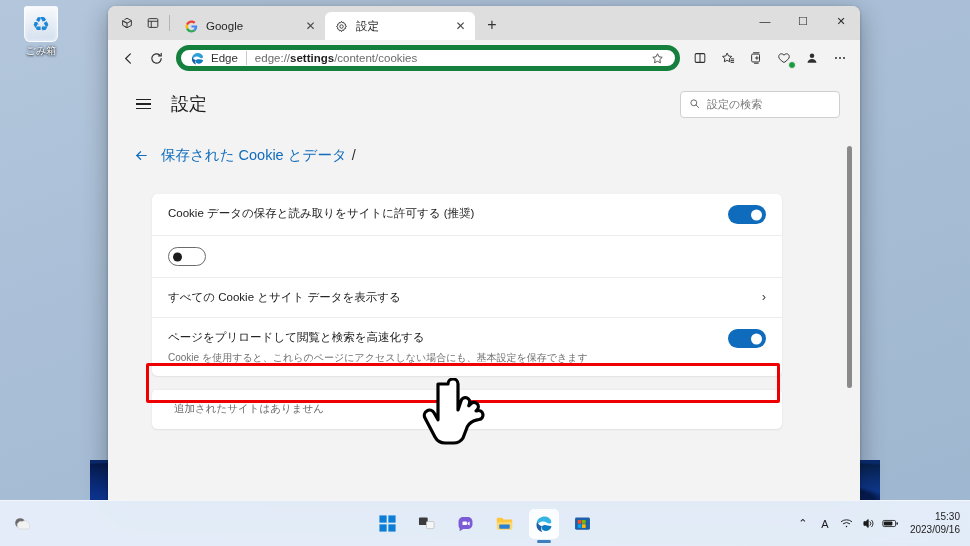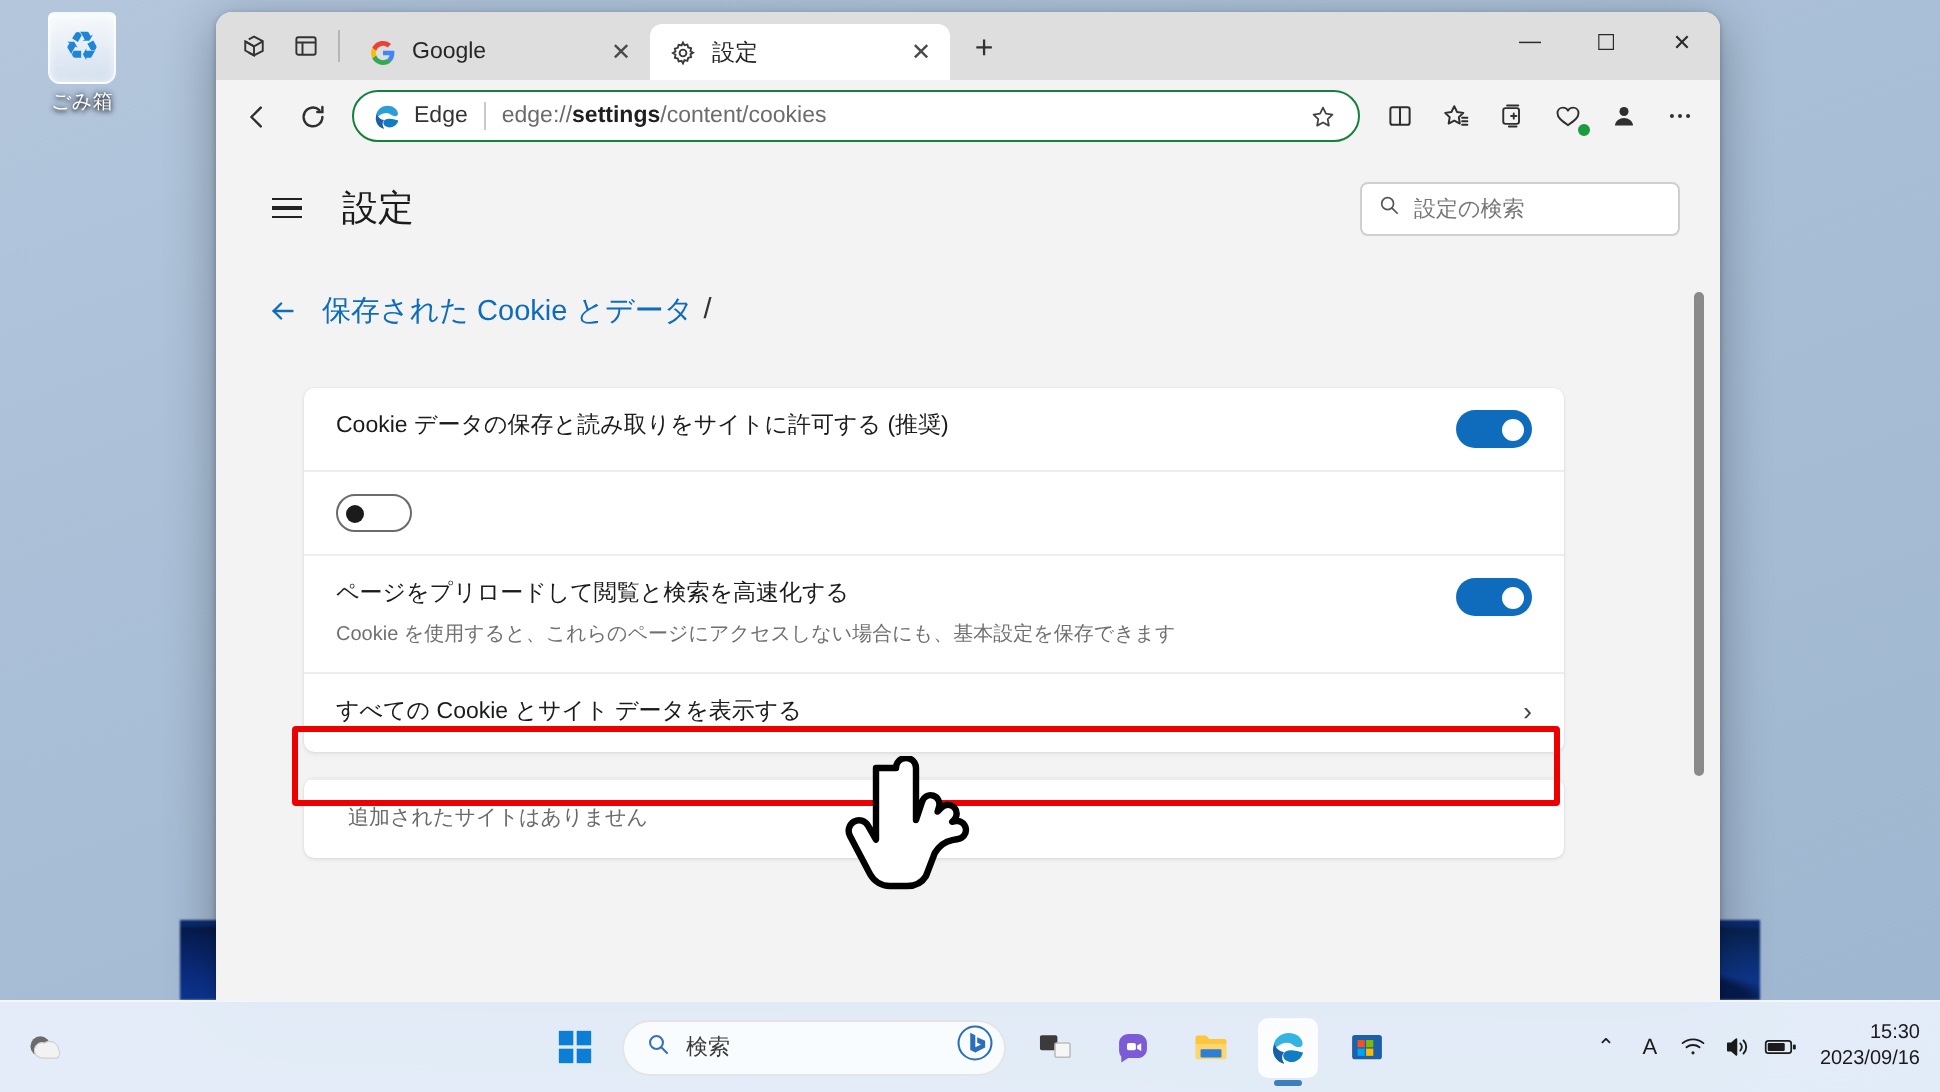--- a/index.html
+++ b/index.html
@@ -133,21 +133,21 @@
     flex: none;
   }
   .tb-btn {
     width: 28px; height: 28px;
     display: flex; align-items: center; justify-content: center;
     border-radius: 4px; color: #2f2f2f; flex: none;
   }
   #address-bar {
     flex: 1 1 auto; height: 26px;
     background: #fff;
-    border: 1px solid #15803d;
+    border: 5px solid #15803d;
     border-radius: 13px;
     margin: 0 6px;
     display: flex; align-items: center;
     padding: 0 6px 0 9px;
     font-size: 11px;
     overflow: hidden;
   }
   #edge-brand-icon { width: 15px; height: 15px; flex: none; margin-right: 6px; }
   #edge-brand-label { color: #333; font-size: 11.5px; flex: none; }
   .addr-divider { width: 1px; height: 14px; background: #c9c9c9; margin: 0 8px; flex: none; }
@@ -528,34 +528,34 @@
           </div>
 
           <div class="row">
             <div class="toggle off">
                 <span class="knob"></span>
               </div>
           </div>
 
           <div class="row">
             <div class="row-texts">
+              <div class="row-title">すべての Cookie とサイト データを表示する</div>
+            </div>
+            <span class="chevron">›</span>
+          </div>
+
+          <div class="row">
+            <div class="row-texts">
               <div class="row-title">ページをプリロードして閲覧と検索を高速化する</div>
               <div class="row-desc">Cookie を使用すると、これらのページにアクセスしない場合にも、基本設定を保存できます</div>
             </div>
             <div class="toggle on">
                 <span class="knob"></span>
               </div>
           </div>
-
-          <div class="row">
-            <div class="row-texts">
-              <div class="row-title">すべての Cookie とサイト データを表示する</div>
-            </div>
-            <span class="chevron">›</span>
-          </div>
         </div>
 
         <div class="card">
           <div class="empty-row">追加されたサイトはありません</div>
         </div>
 
         <div id="highlight-box"></div>
 
         <div id="scrollbar-track">
           <div id="scrollbar-thumb"></div>
@@ -579,35 +579,20 @@
     <div id="taskbar-center">
       <div class="tb-item">
         <svg width="17" height="17" viewBox="0 0 16 16">
           <rect x="0.4" y="0.4" width="6.8" height="6.8" fill="#0d7ed6"></rect>
           <rect x="8.8" y="0.4" width="6.8" height="6.8" fill="#0d7ed6"></rect>
           <rect x="0.4" y="8.8" width="6.8" height="6.8" fill="#0d7ed6"></rect>
           <rect x="8.8" y="8.8" width="6.8" height="6.8" fill="#0d7ed6"></rect>
         </svg>
       </div>
 
-      <div id="taskbar-search">
-        <span class="q">
-          <svg width="12" height="12" viewBox="0 0 16 16" fill="none" stroke="currentColor" stroke-width="1.4">
-              <circle cx="7" cy="7" r="4.3"></circle>
-              <path d="M10.2 10.2L14 14" stroke-linecap="round"></path>
-            </svg>
-        </span>
-        <span class="ph">検索</span>
-        <span>
-          <svg width="19" height="19" viewBox="0 0 24 24">
-            <circle cx="12" cy="12" r="10.4" fill="none" stroke="#2a6fbb" stroke-width="1.3"></circle>
-            <path d="M9 5.6l3.2 1.5v7.6l3.6-1.7-2.4-1.1V8.3l5 2.3v4.2L12.2 18 9 16.4z" fill="#2a6fbb"></path>
-          </svg>
-        </span>
-      </div>
 
       <div class="tb-item">
         <svg width="19" height="19" viewBox="0 0 24 24">
           <rect x="2.5" y="4.5" width="11" height="9.5" rx="1.2" fill="#3b3b3b"></rect>
           <rect x="12" y="9.5" width="9.5" height="9" rx="1.2" fill="#f6f6f6" stroke="#bdbdbd" stroke-width="1"></rect>
         </svg>
       </div>
 
       <div class="tb-item">
         <svg width="19" height="19" viewBox="0 0 24 24">

